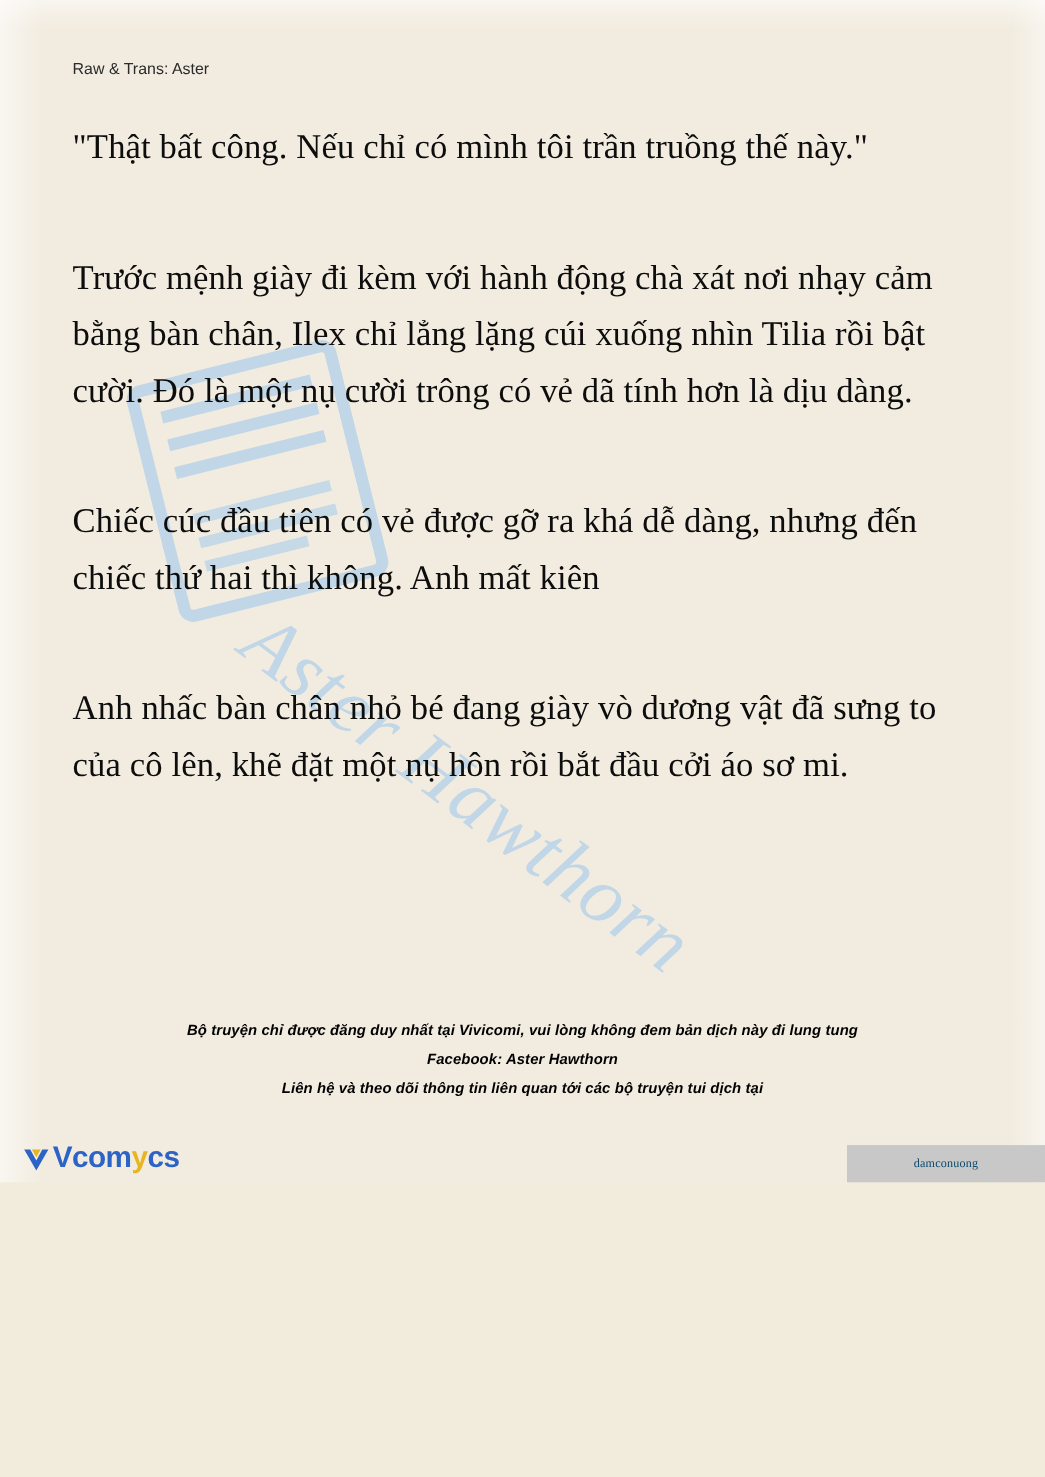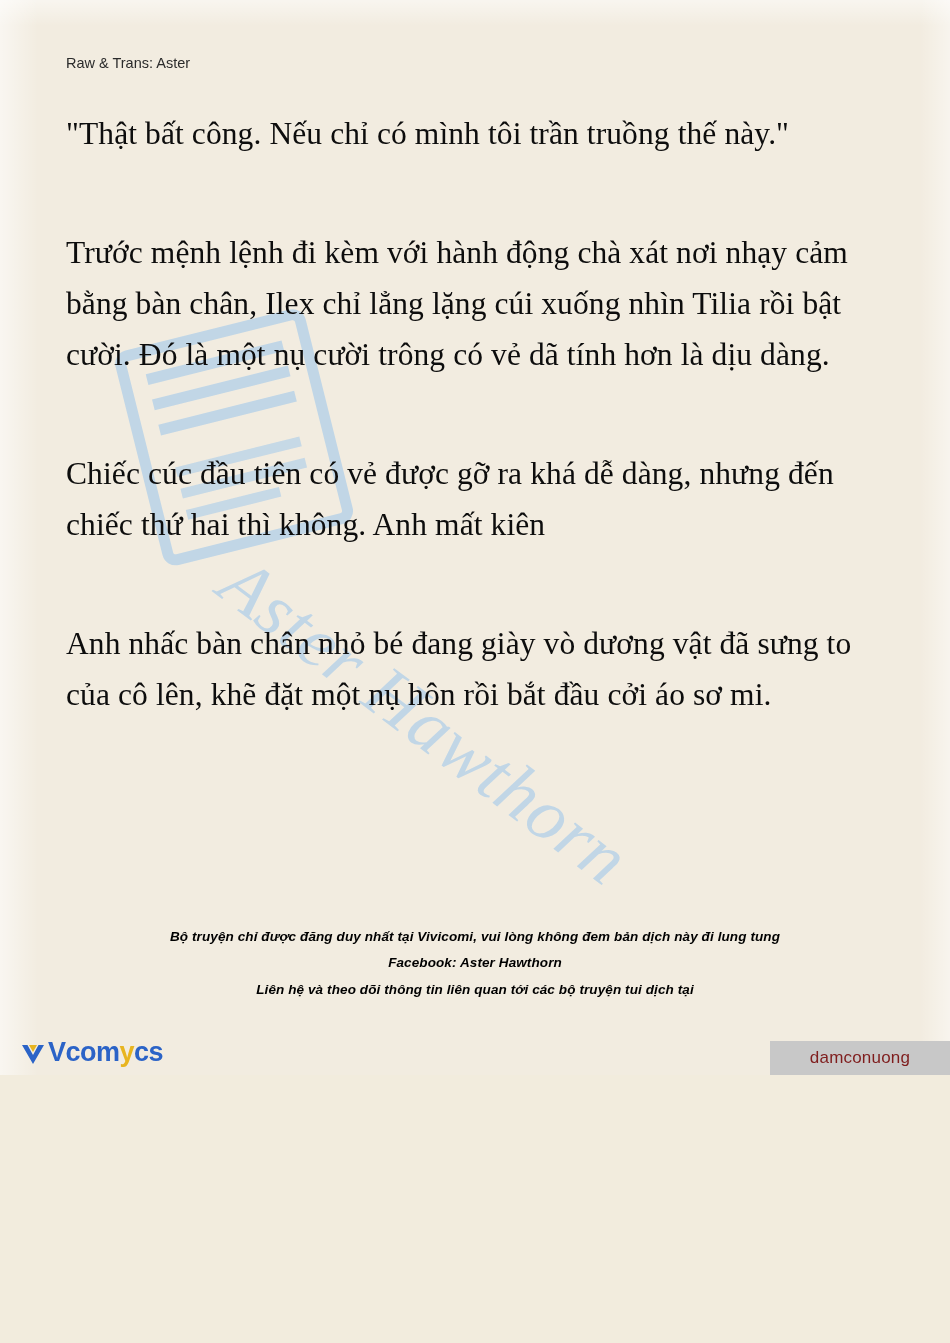--- a/index.html
+++ b/index.html
@@ -157,23 +157,23 @@
     bottom: 0;
     height: 34px;
     min-width: 180px;
     background: #c8c8c8;
     display: flex;
     align-items: center;
     justify-content: center;
     padding: 0 22px;
   }
   #site-tag .tag-text {
-    font-family: Liberation Sans, sans-serif;
-    font-size: 17px;
-    color: #7f1d1d;
+    font-family: Liberation Serif, serif;
+    font-size: 11px;
+    color: #0c4a6e;
     letter-spacing: 0.2px;
   }
 </style>
 </head>
 <body>
 
 <div id="page">
 
   <div class="credit">Raw &amp; Trans: Aster</div>
 
@@ -191,21 +191,21 @@
           <path d="M58 172 h128 v10 H58 z"></path>
           <path d="M58 194 h96 v10 H58 z"></path>
         </g>
       </svg>
     </div>
     <div class="wm-text">Aster Hawthorn</div>
   </div>
 
   <div id="body-text">
     <p class="para">"Thật bất công. Nếu chỉ có mình tôi trần truồng thế này."</p>
-    <p class="para">Trước mệnh lệnh đi kèm với hành động chà xát nơi nhạy cảm bằng bàn chân, Ilex chỉ lẳng lặng cúi xuống nhìn Tilia rồi bật cười. Đó là một nụ cười trông có vẻ dã tính hơn là dịu dàng.</p>
+    <p class="para">Trước mệnh giày đi kèm với hành động chà xát nơi nhạy cảm bằng bàn chân, Ilex chỉ lẳng lặng cúi xuống nhìn Tilia rồi bật cười. Đó là một nụ cười trông có vẻ dã tính hơn là dịu dàng.</p>
     <p class="para">Chiếc cúc đầu tiên có vẻ được gỡ ra khá dễ dàng, nhưng đến chiếc thứ hai thì không. Anh mất kiên</p>
     <p class="para">Anh nhấc bàn chân nhỏ bé đang giày vò dương vật đã sưng to của cô lên, khẽ đặt một nụ hôn rồi bắt đầu cởi áo sơ mi.</p>
   </div>
 
   <div id="footer-note">
     <div class="fn-line">Bộ truyện chỉ được đăng duy nhất tại Vivicomi, vui lòng không đem bản dịch này đi lung tung</div>
     <div class="fn-line">Facebook: Aster Hawthorn</div>
     <div class="fn-line">Liên hệ và theo dõi thông tin liên quan tới các bộ truyện tui dịch tại</div>
   </div>
 

